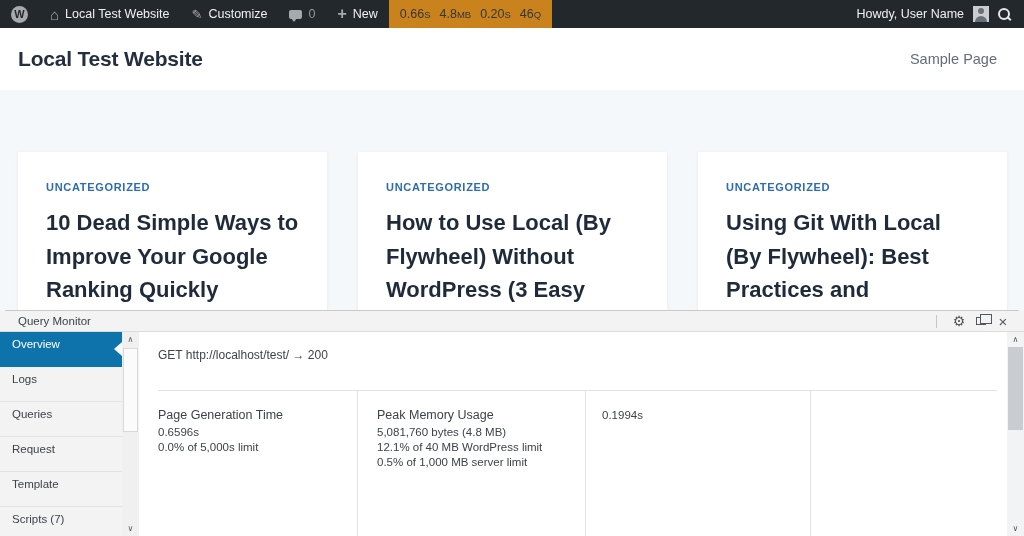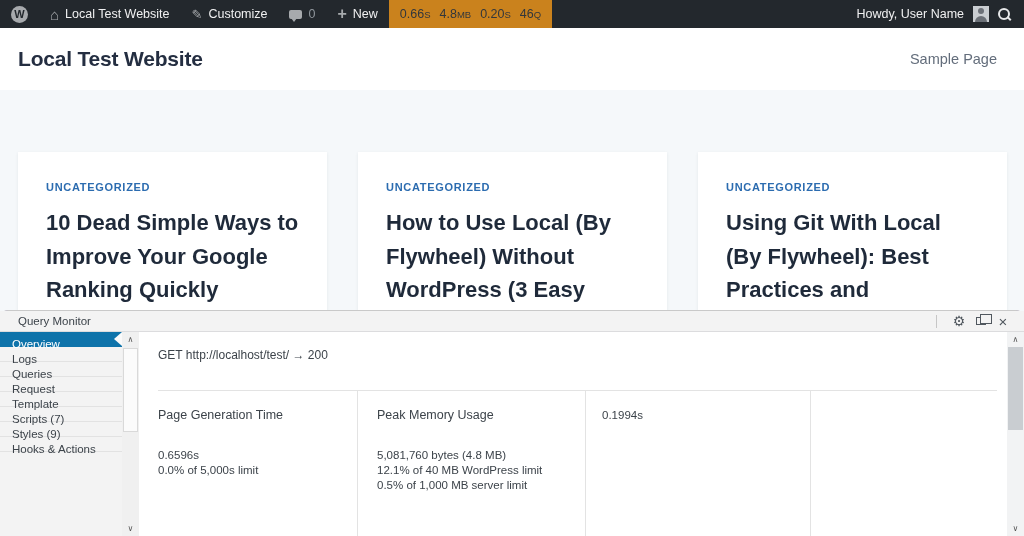--- a/index.html
+++ b/index.html
@@ -57,21 +57,21 @@
   .qm-tb-btn { display:flex; align-items:center; justify-content:center; width:22px; height:20px;
     cursor:pointer; color:#50575e; }
   .gear-glyph { font-size:14px; line-height:1; }
   .pos-icon { width:10px; height:8px; border:1px solid #50575e; position:relative; }
   .pos-icon::before { content:''; position:absolute; top:-4px; left:3px; width:10px; height:8px;
     border:1px solid #50575e; background:#f3f3f3; }
   .close-glyph { font-size:15px; line-height:1; }
 
   .qm-body { flex:1; display:flex; min-height:0; }
   .qm-menu { width:122px; flex:none; background:#f3f3f3; font-size:11.5px; }
-  .qm-menu-item { height:15px; line-height:24.7px; padding-left:12px; border-bottom:1px solid #e2e2e2;
+  .qm-menu-item { height:35px; line-height:24.7px; padding-left:12px; border-bottom:1px solid #e2e2e2;
     color:#3c434a; position:relative; cursor:pointer; }
   .qm-menu-item.selected { background:#0e73aa; color:#fff; border-bottom-color:#0e73aa; }
   .qm-menu-item.selected::after { content:''; position:absolute; right:0; top:50%; margin-top:-7px;
     border-top:7px solid transparent; border-bottom:7px solid transparent; border-right:8px solid #fafafa; }
 
   .scrollbar { width:17px; flex:none; background:#f0f0f0; position:relative; }
   .scrollbar .arr { position:absolute; left:0; width:17px; height:15px; display:flex; align-items:center;
     justify-content:center; font-size:8px; color:#555; cursor:pointer; }
   .scrollbar .arr.up { top:0; }
   .scrollbar .arr.down { bottom:0; }
@@ -81,21 +81,21 @@
   .content-sb .sb-thumb { top:15px; height:83px; background:#c9cdd1; }
 
   .qm-content { flex:1; position:relative; background:#fff; min-width:0; }
   .qm-request { position:absolute; top:16px; left:19px; font-size:12px; color:#3c434a; }
   .qm-hdiv { position:absolute; top:58px; left:19px; right:10px; border-top:1px solid #e3e3e3; }
   .qm-cols { position:absolute; top:59px; left:0; right:0; bottom:-10px; display:flex; }
   .qm-col { border-right:1px solid #e3e3e3; padding:17px 10px 0 19px; }
   .qm-col.c1 { width:219px; }
   .qm-col.c2 { width:228px; }
   .qm-col.c3 { width:225px; padding-left:16px; }
-  .qm-col h3 { font-size:12.5px; font-weight:normal; color:#3c434a; margin-bottom:26px; }
+  .qm-col h3 { font-size:12.5px; font-weight:normal; color:#3c434a; margin-bottom:3px; }
   .qm-line { font-size:11.5px; line-height:15px; color:#3c434a; }
   .qm-links { margin-top:9px; }
   .qm-link { display:block; font-size:11.5px; line-height:14.5px; color:#0d82c4; text-decoration:none; cursor:pointer; }
 </style>
 </head>
 <body>
 
 <div class="admin-bar">
   <div class="ab-item">
     <span class="wp-logo-circle">W</span>

